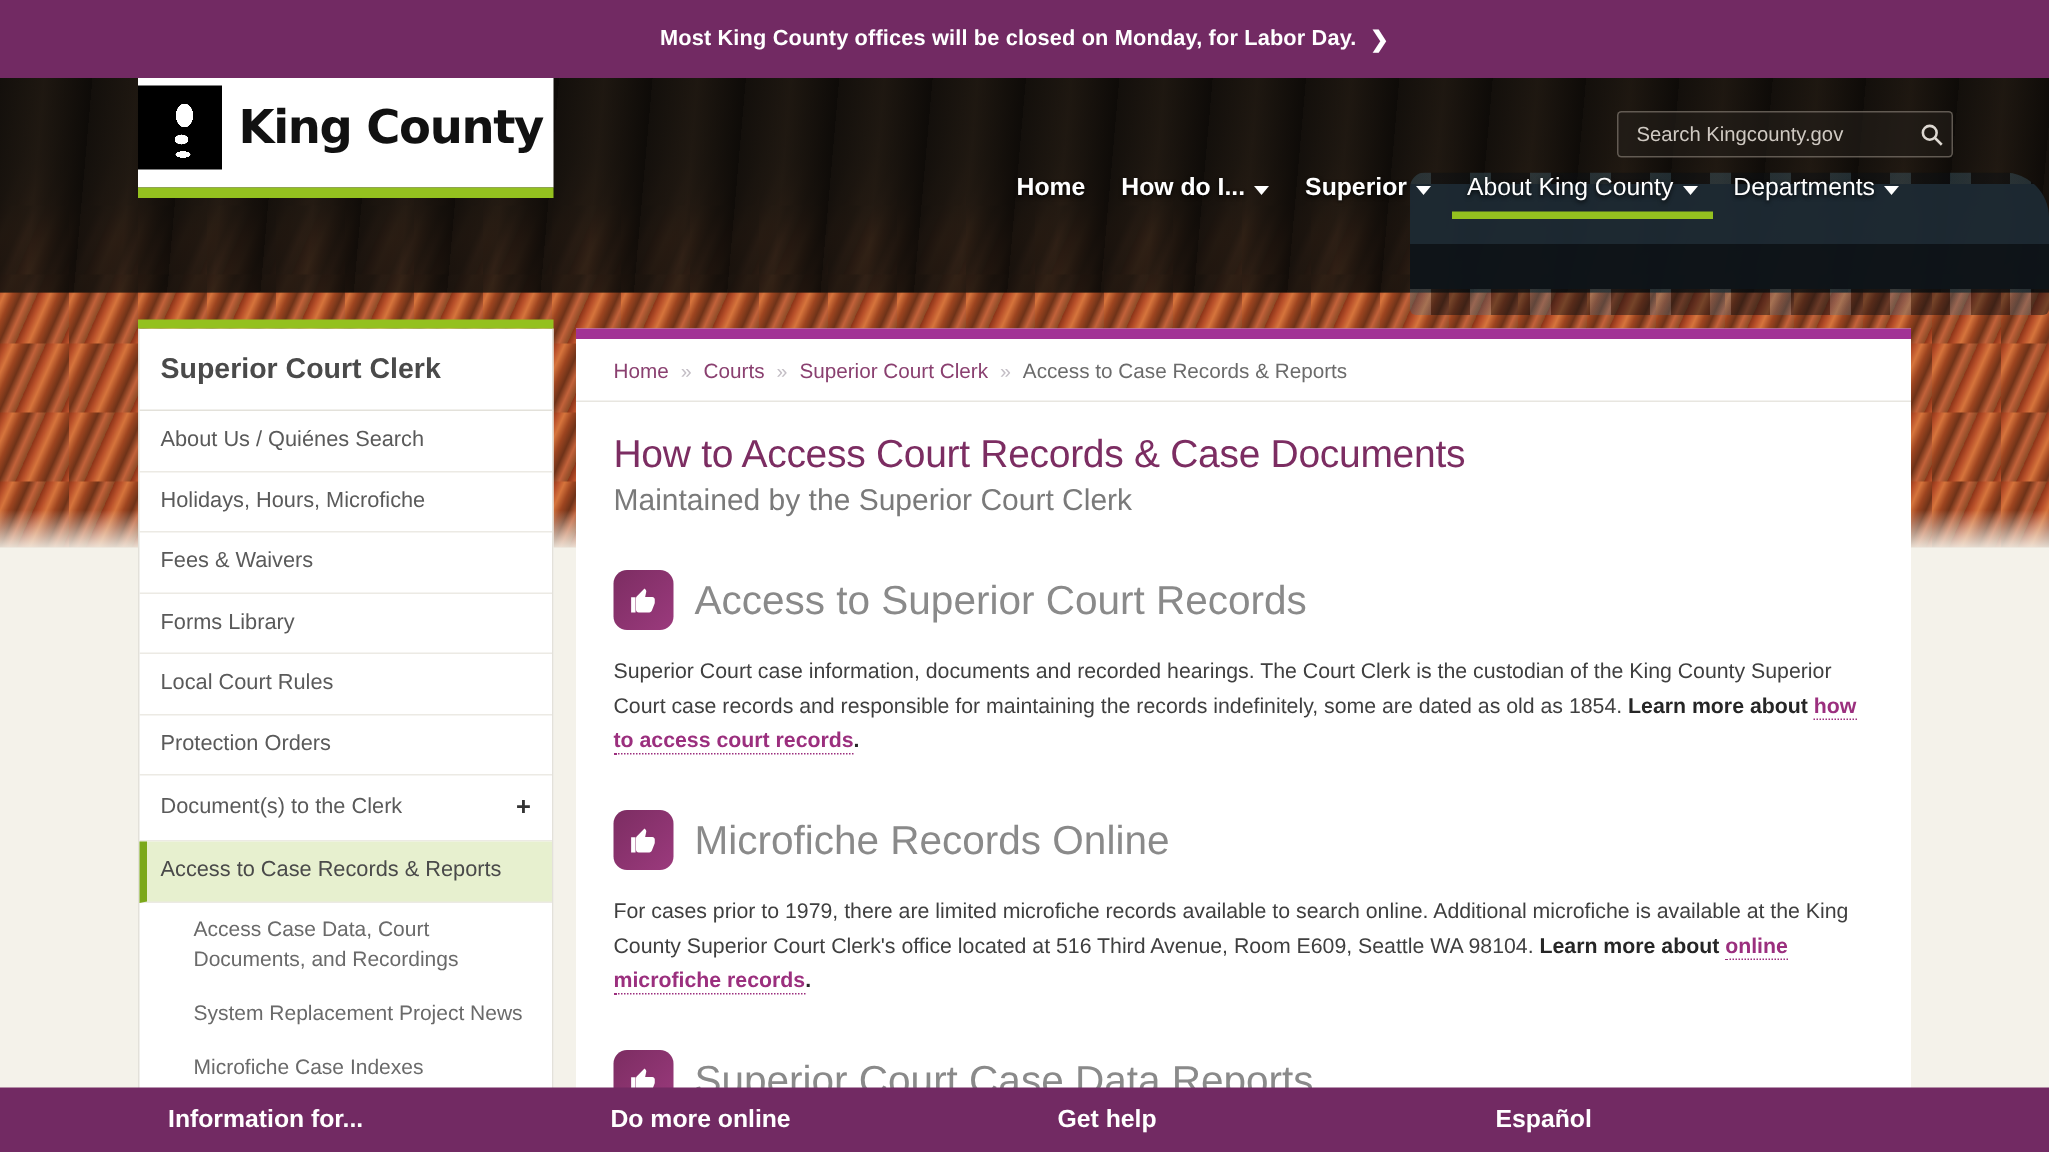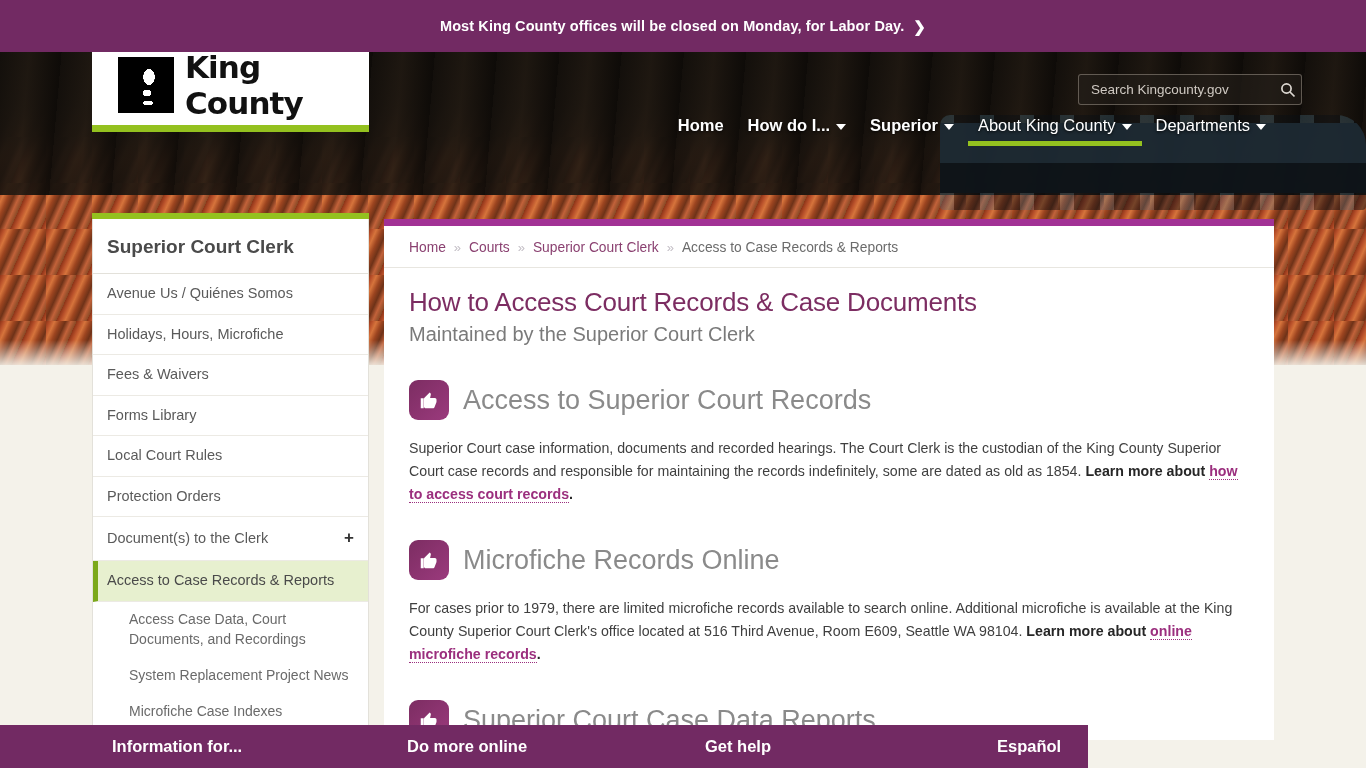--- a/index.html
+++ b/index.html
@@ -62,21 +62,21 @@
   .alert-text {
     font-size:14.5px; font-weight:bold; letter-spacing:.1px;
     display:flex; align-items:center; gap:9px; color:#fff;
   }
   .alert-chevron { font-size:15px; font-weight:bold; line-height:1; }
 
   
   .logo-box {
     position:absolute; left:92px; top:45px; width:277px; height:80px;
     background:#fff; z-index:20;
-    display:flex; align-items:center; padding-left:26px;
+    display:flex; align-items:center; 
   }
   .logo-mark {
     width:56px; height:56px; background:#000; position:relative; flex:none;
     overflow:hidden;
   }
   .logo-mark .face {
     position:absolute; left:12px; top:6px; width:34px; height:46px;
     background:
       radial-gradient(ellipse 11px 15px at 19px 14px, #fff 0 52%, transparent 53%),
       radial-gradient(ellipse 4px 3px at 11px 12px, #000 0 60%, transparent 61%),
@@ -193,21 +193,21 @@
     max-width:832px;
   }
   .sec-body b { font-weight:bold; color:#262626; }
   .dotted-link {
     color:#9b2f7e; font-weight:bold; border-bottom:1px dotted #9b2f7e;
     cursor:pointer; text-decoration:none;
   }
 
   
   .footer-bar {
-    position:absolute; left:0; bottom:0; width:1088px; height:43px;
+    position:absolute; left:0; bottom:0; width:1366px; height:43px;
     background:#722a63; z-index:40; display:flex; align-items:center;
   }
   .footer-item {
     color:#fff; font-size:16.5px; font-weight:bold; cursor:pointer;
     position:absolute; white-space:nowrap;
   }
 </style>
 </head>
 <body>
 
@@ -261,21 +261,21 @@
       <span>Departments</span>
       <span class="caret"></span>
     </div>
   </nav>
 
 <div class="sidebar-topbar"></div>
 <aside class="sidebar">
   <div class="sidebar-title">Superior Court Clerk</div>
   <div id="sidelist">
       <div class="side-item">
-        <span>Avenue Us / Quiénes Somos</span>
+        <span>About Us / Quiénes Search</span>
       </div>
       <div class="side-item">
         <span>Holidays, Hours, Microfiche</span>
       </div>
       <div class="side-item">
         <span>Fees &amp; Waivers</span>
       </div>
       <div class="side-item">
         <span>Forms Library</span>
       </div>

